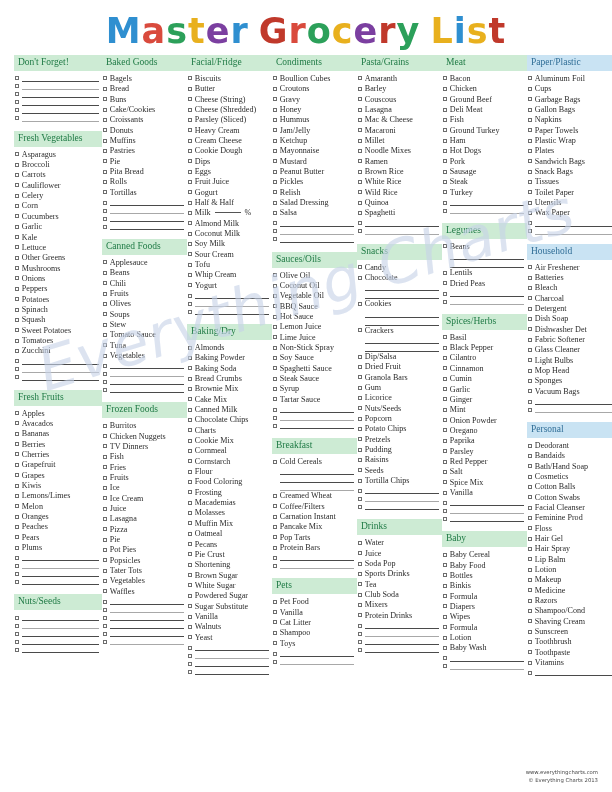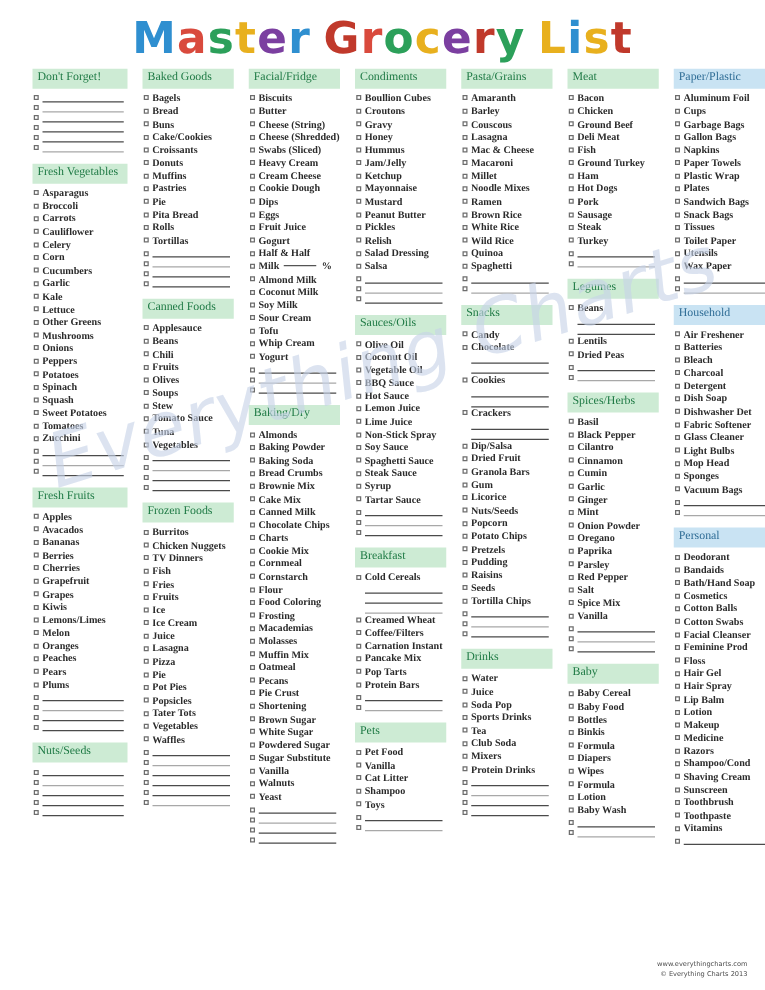--- a/index.html
+++ b/index.html
@@ -54,40 +54,40 @@
   #columns {
     position: relative;
     display: flex;
     padding: 0 12px 0 14px;
     gap: 0px;
     z-index: 2;
   }
   .col { width: 85px; flex: 0 0 85px; margin-right: 0px; }
   .col.wide { width: 88px; flex: 0 0 88px; }
 
-  .section { margin-bottom: 9px; margin-left: 12px; }
+  .section { margin-bottom: 9px; }
 
   .sec-head {
     font-family: "Liberation Serif", serif;
     font-size: 9.5px;
     font-weight: normal;
     color: #1f7a45;
     background: #cdebd4;
     padding: 2px 3px 2px 4px;
     margin-bottom: 3px;
     line-height: 1.25;
     white-space: nowrap;
     overflow: hidden;
   }
   .sec-head.blue {
     color: #2f6d96;
     background: #c9e3f3;
   }
 
-  ul.items { list-style: none; font-weight: bold; }
+  ul.items { list-style: none; }
   ul.items li {
     display: flex;
     align-items: flex-start;
     font-size: 8.1px;
     line-height: 10.35px;
     color: #2b2b2b;
     white-space: nowrap;
   }
   .box {
     flex: 0 0 auto;
@@ -614,21 +614,21 @@
             <li>
               <span class="box"></span>
               <span class="label">Cheese (String)</span>
             </li>
             <li>
               <span class="box"></span>
               <span class="label">Cheese (Shredded)</span>
             </li>
             <li>
               <span class="box"></span>
-              <span class="label">Swabs (Sliced)</span>
+              <span class="label">Parsley (Sliced)</span>
             </li>
             <li>
               <span class="box"></span>
               <span class="label">Heavy Cream</span>
             </li>
             <li>
               <span class="box"></span>
               <span class="label">Cream Cheese</span>
             </li>
             <li>

